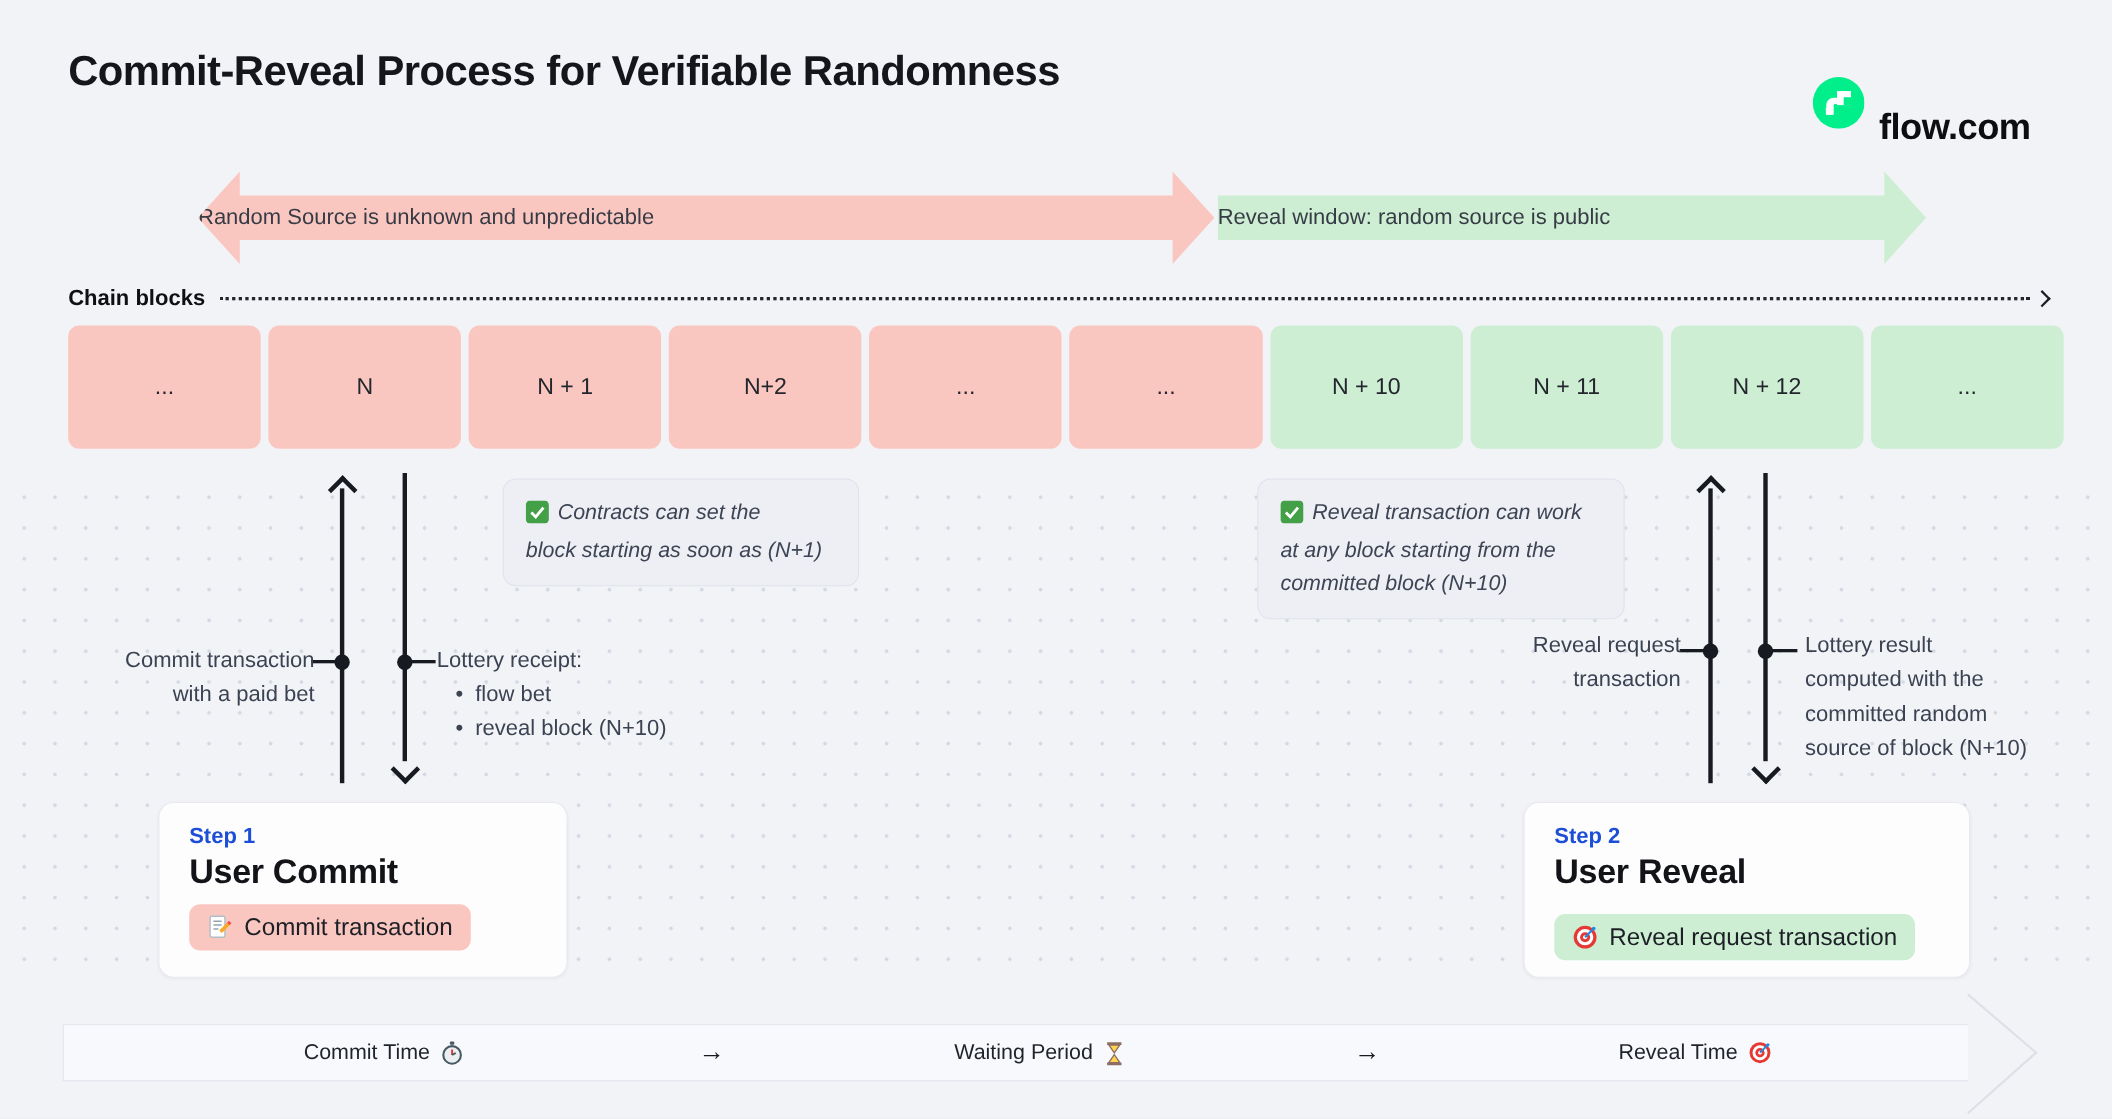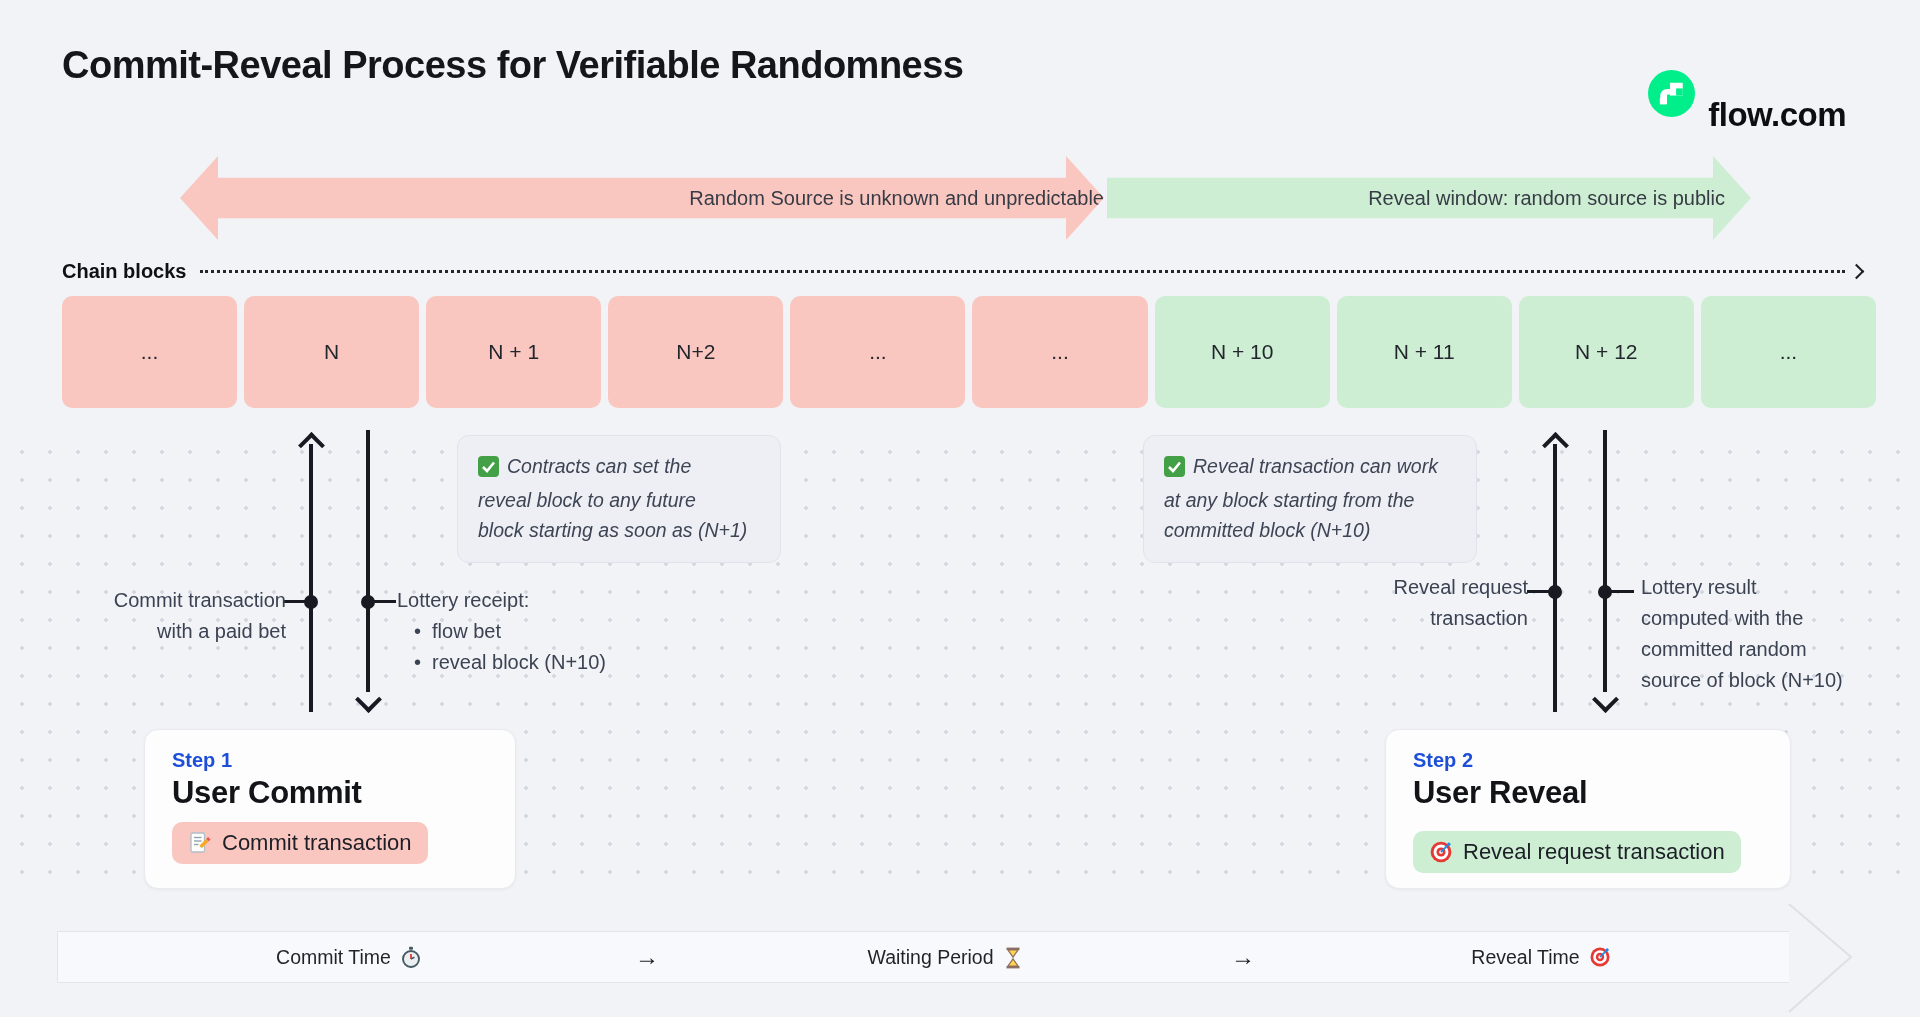--- a/index.html
+++ b/index.html
@@ -10,21 +10,21 @@
   .dotgrid{position:absolute;left:0;right:0;top:428px;height:462px;
     background-image:radial-gradient(circle,#d4d8e2 1.7px,transparent 1.9px);
     background-size:28px 28px;background-position:8px 10px;}
 
   
   .title{position:absolute;left:62px;top:44px;font-size:38px;font-weight:700;color:#14161b;letter-spacing:-.5px;}
   .brand{position:absolute;right:74px;top:52px;display:flex;align-items:center;gap:13px;cursor:pointer;}
   .brand-name{font-size:33px;font-weight:800;color:#0c0e12;letter-spacing:-.5px;margin-top:44px;}
 
   
-  .phase{position:absolute;top:156px;height:84px;display:flex;align-items:center;justify-content:flex-end;
+  .phase{position:absolute;top:156px;height:84px;display:flex;align-items:center;justify-content:flex-start;
          font-size:20px;color:#363b45;}
   .phase.unknown{left:180px;width:924px;background:var(--commit_pink,#fac7c0);
     clip-path:polygon(0 50%,38px 0,38px 26%,calc(100% - 38px) 26%,calc(100% - 38px) 0,100% 50%,calc(100% - 38px) 100%,calc(100% - 38px) 74%,38px 74%,38px 100%);}
   .phase.reveal{left:1107px;width:618px;background:var(--reveal_green,#cdeed3);padding-right:26px;
     clip-path:polygon(0 26%,calc(100% - 38px) 26%,calc(100% - 38px) 0,100% 50%,calc(100% - 38px) 100%,calc(100% - 38px) 74%,0 74%);}
 
   
   .chainrow{position:absolute;left:62px;top:256px;width:1800px;height:30px;display:flex;align-items:center;}
   .chainrow .lbl{font-size:20px;font-weight:700;color:#0e1014;white-space:nowrap;}
   .chainrow .dots{flex:1;border-top:3px dotted #23262c;margin:0 6px 0 14px;height:0;}
@@ -144,21 +144,20 @@
     <div class="block reveal">
         <span>...</span>
       </div>
   </div>
 
   <div class="callout c1">
     <div><span class="icon-check"><svg width="21" height="21" viewBox="0 0 21 21">
             <rect width="21" height="21" rx="4" fill="#43a047"></rect>
             <polyline points="5,11 9,15 16,6.5" fill="none" stroke="#fff" stroke-width="2.6"></polyline>
           </svg></span><span>Contracts can set the</span></div>
-    <div>reveal block to any future</div>
     <div>block starting as soon as (N+1)</div>
   </div>
 
   <div class="callout c2">
     <div><span class="icon-check"><svg width="21" height="21" viewBox="0 0 21 21">
             <rect width="21" height="21" rx="4" fill="#43a047"></rect>
             <polyline points="5,11 9,15 16,6.5" fill="none" stroke="#fff" stroke-width="2.6"></polyline>
           </svg></span><span>Reveal transaction can work</span></div>
     <div>at any block starting from the</div>
     <div>committed block (N+10)</div>

